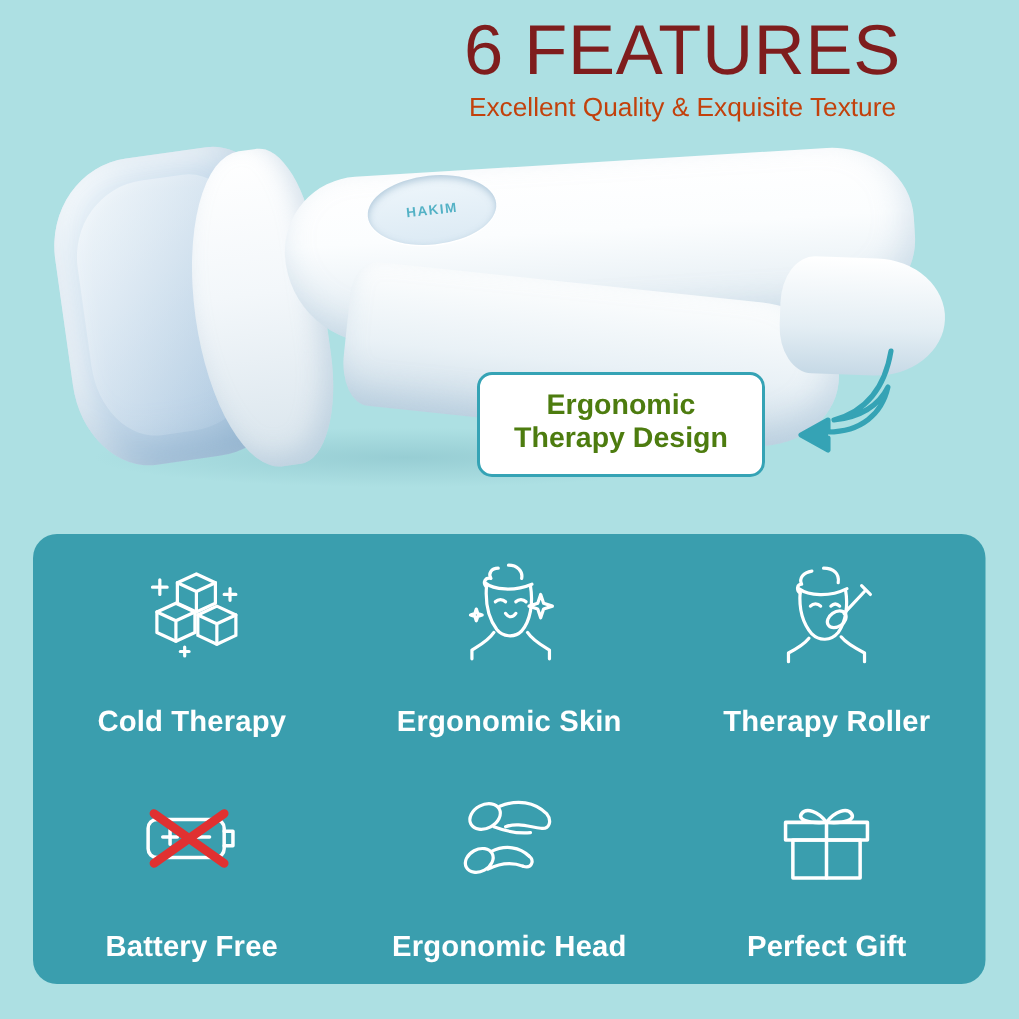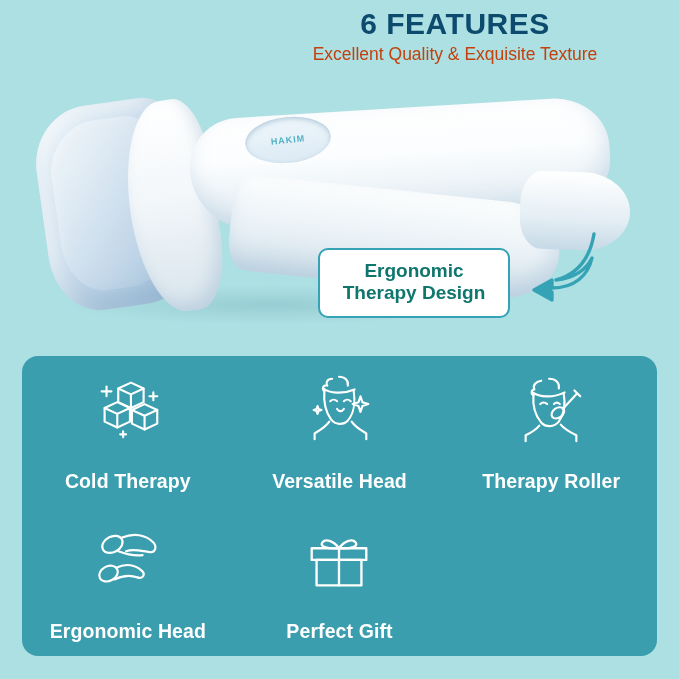--- a/index.html
+++ b/index.html
@@ -23,23 +23,23 @@
 
   
   .header {
     position: absolute;
     top: 8px;
     right: 14px;
     width: 420px;
     text-align: center;
   }
   .headline {
-    font-size: 30px;
-    font-weight: bold;
-    color: #0c4a6e;
+    font-size: 47px;
+    font-weight: normal;
+    color: #7f1d1d;
     letter-spacing: 0.5px;
     line-height: 1.05;
     white-space: nowrap;
   }
   .subhead {
     margin-top: 4px;
     font-size: 17.5px;
     color: #c2410c;
     font-weight: normal;
     white-space: nowrap;
@@ -156,21 +156,21 @@
     top: 248px;
     width: 176px;
     padding: 10px 6px 11px;
     background: #ffffff;
     border: 2px solid #35a3b5;
     border-radius: 10px;
     text-align: center;
     line-height: 1.18;
     font-size: 19px;
     font-weight: bold;
-    color: #0f766e;
+    color: #4d7c0f;
   }
   .callout-line2 { display: block; }
   .arrow-svg {
     position: absolute;
     left: 482px;
     top: 228px;
     width: 120px;
     height: 80px;
   }
 
@@ -275,41 +275,54 @@
             <path d="M25 22 C 24 34, 26 44, 32 52 C 36 57, 44 58, 49 53 C 55 46, 57 34, 55 22"></path>
             <path d="M24 20 C 30 25, 44 26, 56 21"></path>
             <path d="M31 33 C 33 31, 36 31, 38 33"></path>
             <path d="M45 33 C 47 31, 50 31, 52 33"></path>
             <path d="M38 41 C 40 44, 43 44, 45 41"></path>
             <path d="M30 54 C 26 60, 20 63, 15 66 L 15 72 M53 54 C 57 60, 63 63, 68 66 L 68 72"></path>
             <path d="M62 28 L64 34 L70 36 L64 38 L62 44 L60 38 L54 36 L60 34 Z"></path>
             <path d="M18 38 L19 41 L22 42 L19 43 L18 46 L17 43 L14 42 L17 41 Z"></path>
           </svg>
         </div>
-        <div class="cell-label">Versatile Head</div>
+        <div class="cell-label">Ergonomic Skin</div>
       </div>
 
       <div class="cell">
         <div class="cell-icon">
           <svg viewBox="0 0 80 80" width="78" height="78" fill="none" stroke="#ffffff" stroke-width="2.2" stroke-linejoin="round" stroke-linecap="round">
             <path d="M30 12 C 24 13, 21 17, 23 21 C 20 21, 19 25, 22 27"></path>
             <path d="M38 10 C 45 10, 49 14, 48 20"></path>
             <path d="M22 26 C 21 38, 24 48, 30 55 C 35 60, 43 60, 48 54 C 53 47, 55 36, 53 25"></path>
             <path d="M21 24 C 28 29, 42 30, 54 24"></path>
             <path d="M29 36 C 31 34, 34 34, 36 36"></path>
             <path d="M43 36 C 45 34, 47 34, 49 36"></path>
             <path d="M28 58 C 24 63, 18 66, 14 68 L 14 74 M50 57 C 54 62, 60 65, 66 68 L 66 74"></path>
             <ellipse cx="47" cy="45" rx="7" ry="5" transform="rotate(-35 47 45)"></ellipse>
             <path d="M52 41 L66 26"></path>
             <path d="M64 22 L70 28"></path>
           </svg>
         </div>
         <div class="cell-label">Therapy Roller</div>
       </div>
 
+      <div class="cell">
+        <div class="cell-icon">
+          <svg viewBox="0 0 80 80" width="78" height="78" fill="none" stroke="#ffffff" stroke-width="2.4" stroke-linejoin="round" stroke-linecap="round">
+            <rect x="10" y="28" width="52" height="26" rx="6"></rect>
+            <path d="M62 36 L68 36 L68 46 L62 46"></path>
+            <path d="M20 40 L30 40 M25 35 L25 45"></path>
+            <path d="M40 40 L52 40"></path>
+            <path d="M14 24 L62 58" stroke="#e03131" stroke-width="6"></path>
+            <path d="M62 24 L14 58" stroke="#e03131" stroke-width="6"></path>
+          </svg>
+        </div>
+        <div class="cell-label">Battery Free</div>
+      </div>
 
       <div class="cell">
         <div class="cell-icon">
           <svg viewBox="0 0 80 80" width="78" height="78" fill="none" stroke="#ffffff" stroke-width="2.2" stroke-linejoin="round" stroke-linecap="round">
             <ellipse cx="24" cy="26" rx="11" ry="8" transform="rotate(-28 24 26)"></ellipse>
             <path d="M34 19 C 46 14, 58 16, 66 24 C 70 29, 68 35, 62 34 C 54 33, 46 30, 38 33"></path>
             <path d="M30 33 C 38 36, 46 38, 55 37"></path>
             <ellipse cx="20" cy="56" rx="10" ry="7.5" transform="rotate(-28 20 56)"></ellipse>
             <path d="M28 50 C 38 45, 48 47, 54 53"></path>
             <path d="M26 62 C 34 58, 42 57, 50 60"></path>

